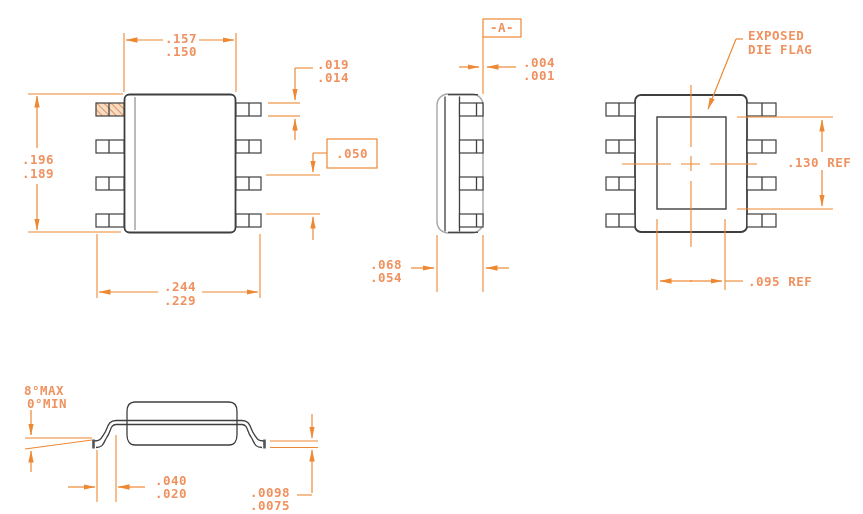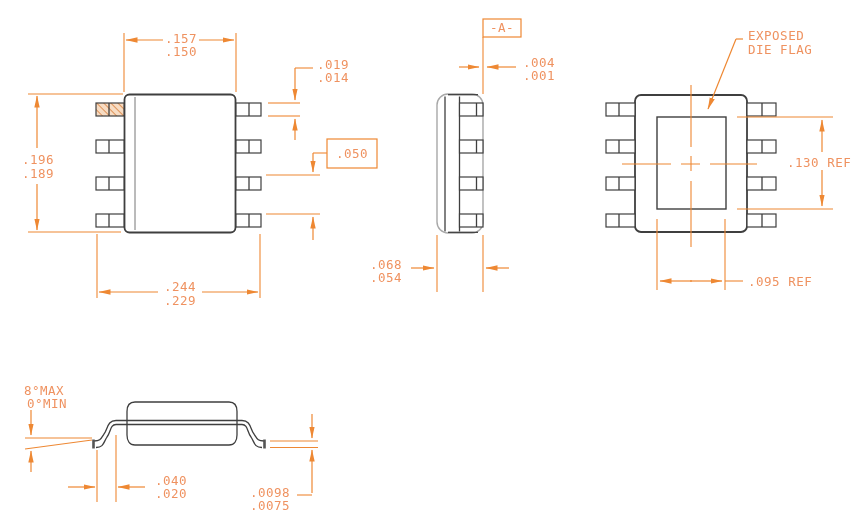--- a/index.html
+++ b/index.html
@@ -1,16 +1,16 @@
 <!DOCTYPE html>
 <html><head>
 <meta charset="utf-8">
 <style>
   html,body{margin:0;padding:0;background:#ffffff;}
-  .stage{position:relative;width:863px;height:514px;background:#fff;overflow:hidden;}
+  .stage{position:relative;width:863px;height:514px;background:#fff;overflow:hidden;font-weight:bold;}
   .dimtxt{fill:#ef9260;font-family:"DejaVu Sans Mono",monospace;font-size:12.5px;letter-spacing:0.5px;}
   .dimline{stroke:#ee8833;stroke-width:1.2;fill:none;}
   .extline{stroke:#ee8833;stroke-width:1.1;fill:none;}
   .cline{stroke:#ee8833;stroke-width:1.1;fill:none;}
   .body{stroke:#3f3f3f;stroke-width:1.8;fill:#ffffff;}
   .pin{stroke:#3f3f3f;stroke-width:1.2;fill:#ffffff;}
   .thin{stroke:#777;stroke-width:1;fill:none;}
   .dark{stroke:#3f3f3f;stroke-width:1.3;fill:none;}
   .lite{stroke:#a8a8a8;stroke-width:1.4;fill:#ffffff;}
 </style>

